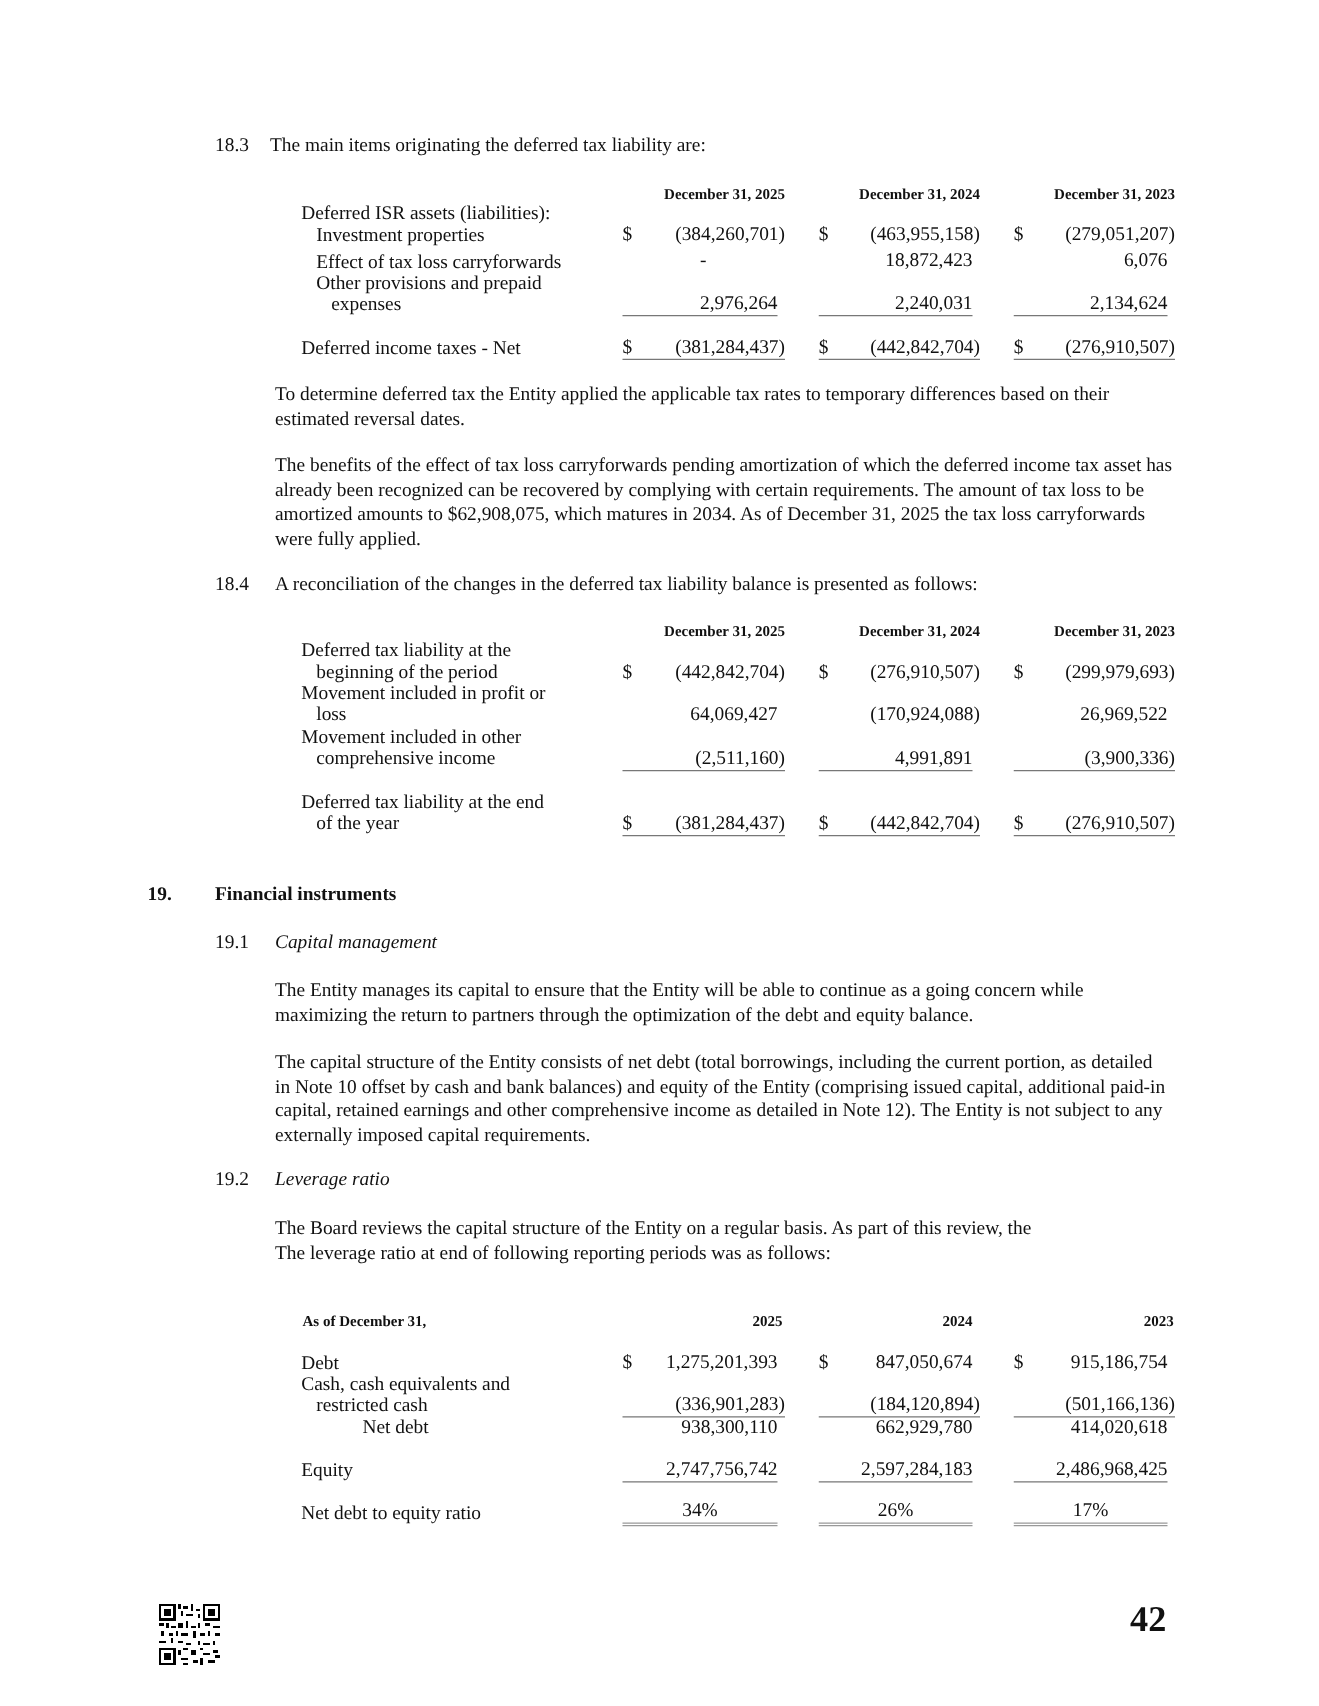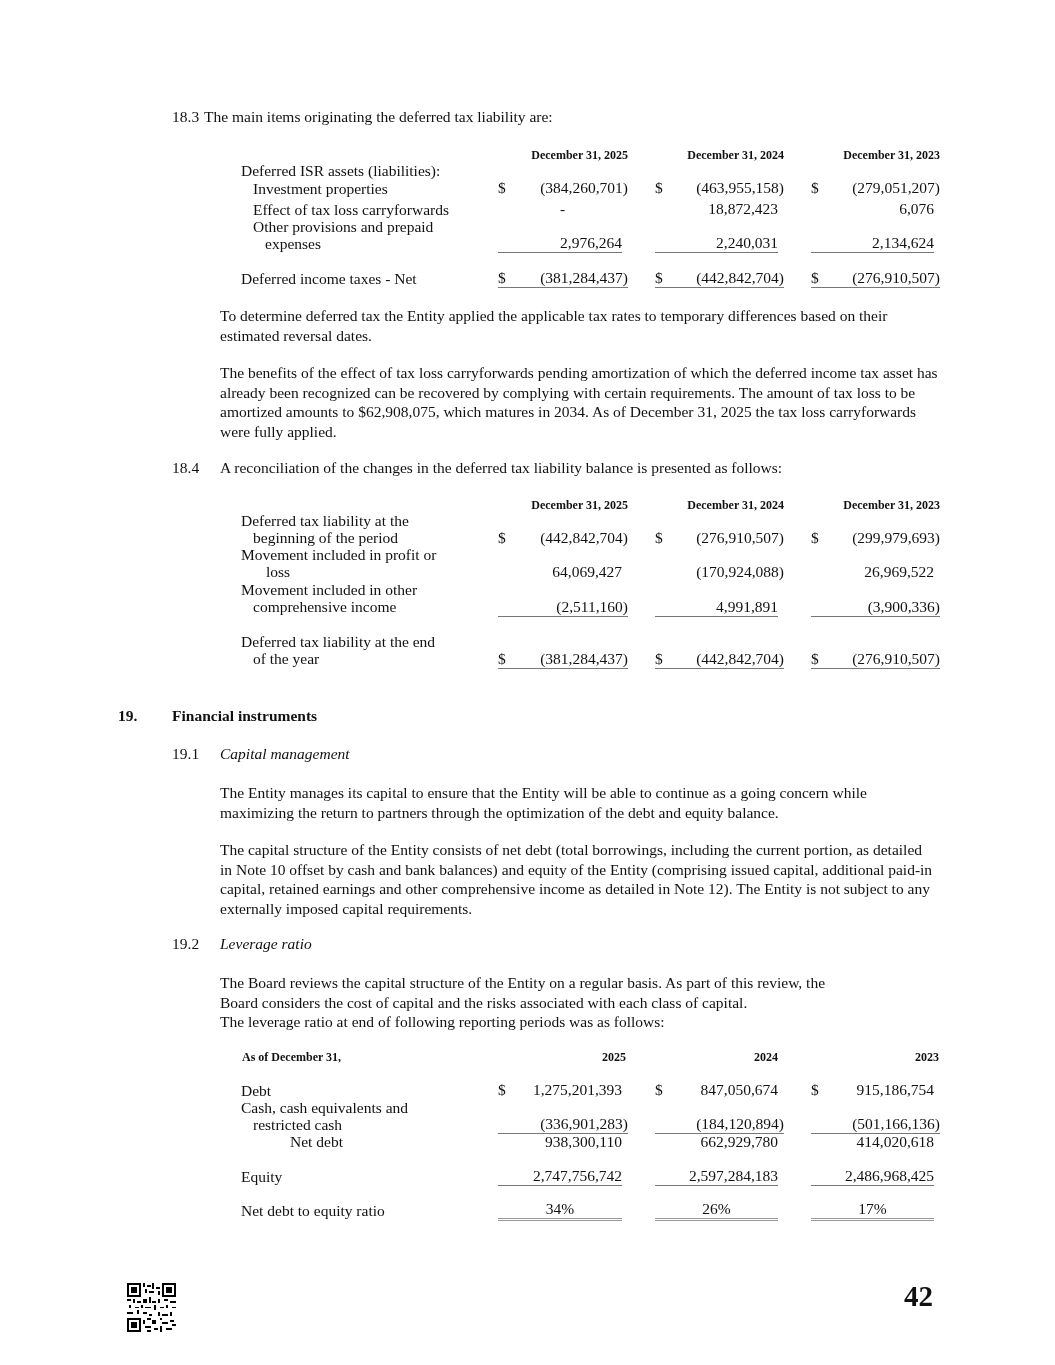--- a/index.html
+++ b/index.html
@@ -22,21 +22,21 @@
   .k1 { left: 498px; width: 124px; }
   .k2 { left: 655px; width: 123px; }
   .k3 { left: 811px; width: 123px; }
   .qr { position: absolute; left: 127px; top: 1283px; width: 49px; height: 49px; }
 </style>
 </head>
 <body>
 
 <div>
   <span class="abs" style="left:172px; top:108px;">18.3</span>
-  <span class="abs" style="left:204px; top:108px;text-align:center;">The main items originating the deferred tax liability are:</span>
+  <span class="abs" style="left:216px; top:108px;text-align:center;">The main items originating the deferred tax liability are:</span>
 
   <span class="hdr" style="left:498px; width:130px; top:148px;">December 31, 2025</span>
   <span class="hdr" style="left:655px; width:129px; top:148px;">December 31, 2024</span>
   <span class="hdr" style="left:811px; width:129px; top:148px;">December 31, 2023</span>
 
   <span class="lbl" style="left:241px; top:162px;">Deferred ISR assets (liabilities):</span>
 
   <div>
     <span class="lbl" style="left:253px; top:180px;">Investment properties</span>
     <div class="cell c1" style="top:179px;">
@@ -120,21 +120,21 @@
         <span class="val">(276,910,507)</span>
       </div>
     <div class="cell c3" style="top:529px;">
         <span class="dol">$</span>
         <span class="val">(299,979,693)</span>
       </div>
   </div>
 
   <div>
     <span class="lbl" style="left:241px; top:546px;">Movement included in profit or</span>
-    <span class="lbl" style="left:266px; top:563px;">loss</span>
+    <span class="lbl" style="left:253px; top:563px;">loss</span>
     <div class="cell k1" style="top:563px;">
         <span class="val">64,069,427</span>
       </div>
     <div class="cell c2" style="top:563px;">
         <span class="val">(170,924,088)</span>
       </div>
     <div class="cell k3" style="top:563px;">
         <span class="val">26,969,522</span>
       </div>
   </div>
@@ -179,21 +179,20 @@
   <span class="abs" style="left:220px; top:745px; font-style:italic;">Capital management</span>
 
   <p class="para" style="top:783px; margin:0;">The Entity manages its capital to ensure that the Entity will be able to continue as a going concern while maximizing the return to partners through the optimization of the debt and equity balance.</p>
   <p class="para" style="top:840px; margin:0; width:716px;">The capital structure of the Entity consists of net debt (total borrowings, including the current portion, as detailed in Note 10 offset by cash and bank balances) and equity of the Entity (comprising issued capital, additional paid-in capital, retained earnings and other comprehensive income as detailed in Note 12). The Entity is not subject to any externally imposed capital requirements.</p>
 
   <span class="abs" style="left:172px; top:935px;">19.2</span>
   <span class="abs" style="left:220px; top:935px; font-style:italic;">Leverage ratio</span>
 
   <div class="para" style="top:973px; width:740px;">
     <div>The Board reviews the capital structure of the Entity on a regular basis. As part of this review, the</div>
-    <div>Board considers the cost of capital and the risks associated with each class of capital.</div>
     <div>The leverage ratio at end of following reporting periods was as follows:</div>
   </div>
 
   <div>
     <span class="hdr" style="left:242px; top:1050px; text-align:left;">As of December 31,</span>
     <span class="hdr" style="left:498px; width:128px; top:1050px;">2025</span>
     <span class="hdr" style="left:655px; width:123px; top:1050px;">2024</span>
     <span class="hdr" style="left:811px; width:128px; top:1050px;">2023</span>
 
     <div>

